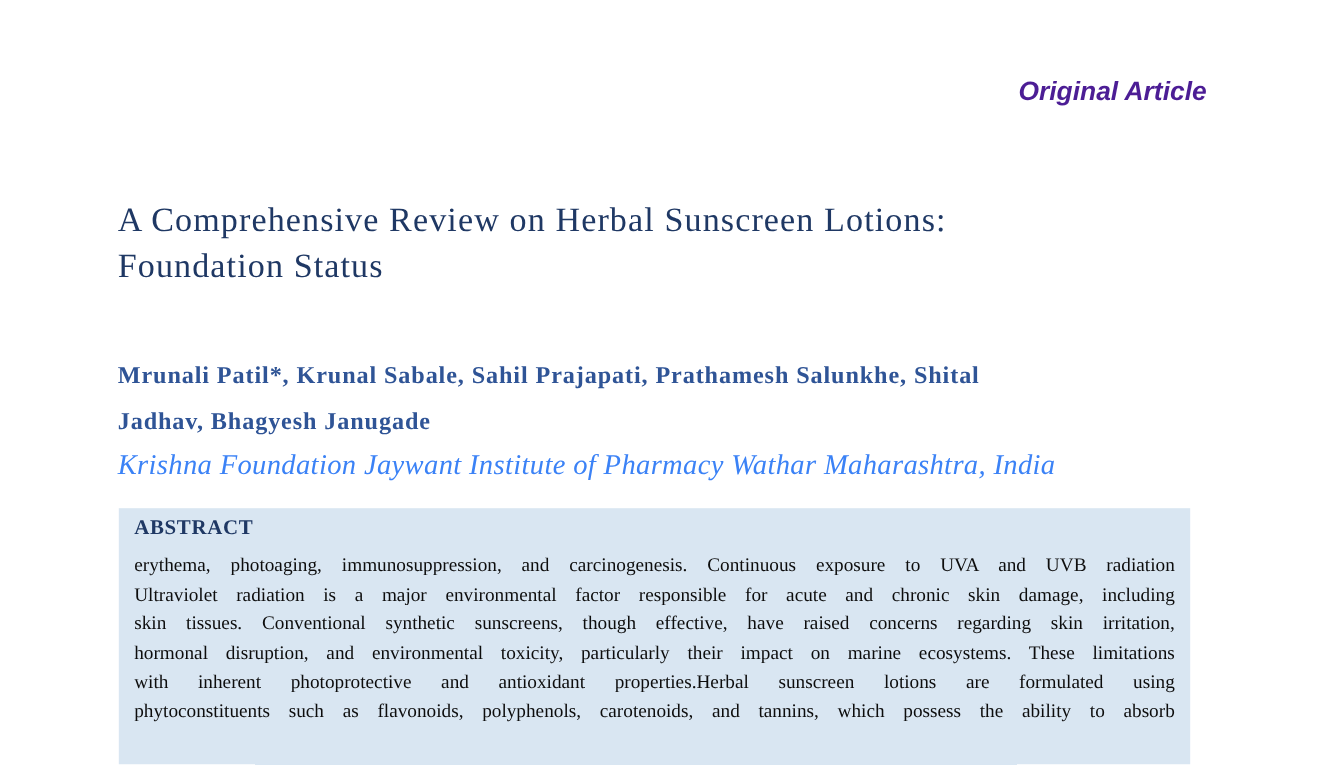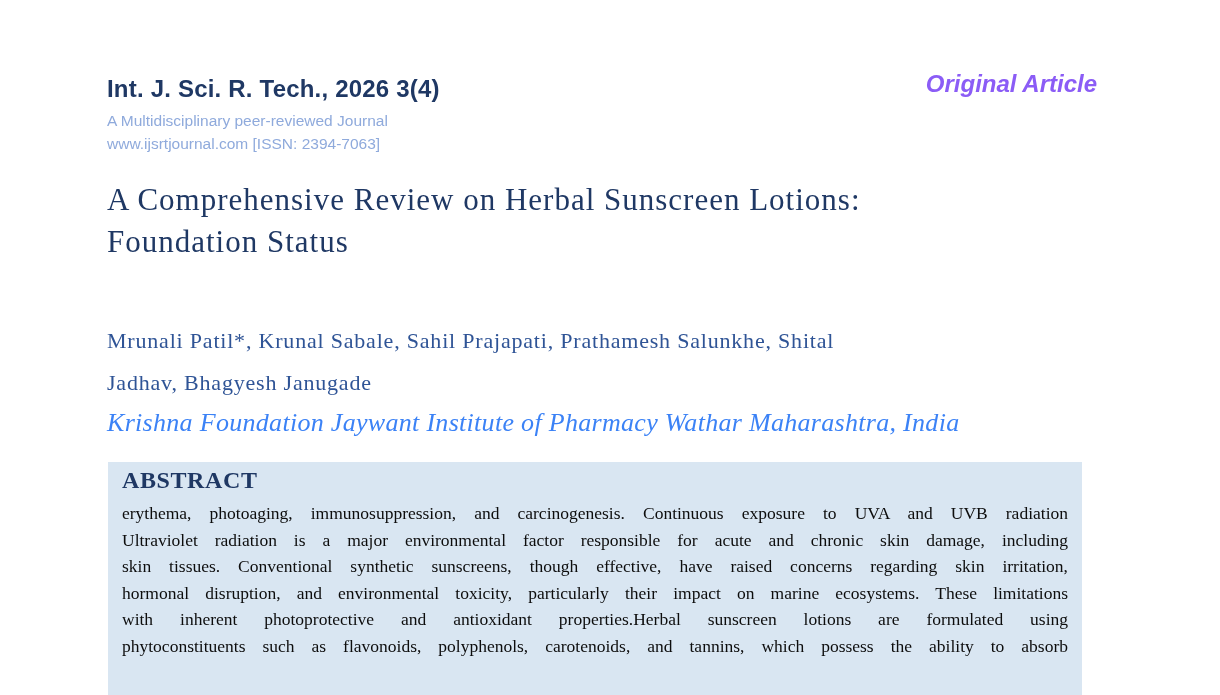--- a/index.html
+++ b/index.html
@@ -50,21 +50,21 @@
     white-space: nowrap;
   }
   .article-type {
     position: absolute;
     right: 123px;
     top: 70px;
     font-family: "Liberation Sans", sans-serif;
     font-size: 24px;
     font-style: italic;
     font-weight: 600;
-    color: #8b5cf6;
+    color: #4c1d95;
     white-space: nowrap;
   }
 
   
   .article-title {
     position: absolute;
     left: 107px;
     top: 179px;
     width: 960px;
     color: #1f3864;
@@ -75,21 +75,21 @@
   }
   .article-title .t-line { white-space: nowrap; }
 
   
   .authors {
     position: absolute;
     left: 107px;
     top: 320px;
     width: 970px;
     color: #2f5496;
-    font-weight: normal;
+    font-weight: bold;
     font-size: 22px;
     line-height: 42px;
     letter-spacing: 0.8px;
   }
   .authors .a-line { white-space: nowrap; }
 
   
   .affiliation {
     position: absolute;
     left: 107px;
@@ -110,21 +110,21 @@
     top: 462px;
     width: 974px;
     height: 260px; 
     background: #d9e6f2;
     box-sizing: border-box;
     padding: 6px 14px 0 14px;
   }
   .abstract-heading {
     color: #1f3864;
     font-weight: bold;
-    font-size: 24px;
+    font-size: 19px;
     line-height: 24px;
     letter-spacing: 0.6px;
     margin-bottom: 8px;
   }
   .abstract-body {
     color: #0d0d0d;
     font-size: 17.5px;
   }
   .abs-line {
     height: 26.5px;
@@ -132,25 +132,20 @@
     text-align: justify;
     text-align-last: justify;
     white-space: normal;
   }
 </style>
 </head>
 <body>
 
 <div class="page">
 
-  <div class="masthead-left">
-    <div class="journal-title">Int. J. Sci. R. Tech., 2026 3(4)</div>
-    <div class="journal-subtitle">A Multidisciplinary peer-reviewed Journal</div>
-    <div class="journal-website">www.ijsrtjournal.com [ISSN: 2394-7063]</div>
-  </div>
 
   <div class="article-type">Original Article</div>
 
   <div class="article-title">
     <div class="t-line">A Comprehensive Review on Herbal Sunscreen Lotions:</div>
     <div class="t-line">Foundation Status</div>
   </div>
 
   <div class="authors">
     <div class="a-line">Mrunali Patil*, Krunal Sabale, Sahil Prajapati, Prathamesh Salunkhe, Shital</div>

